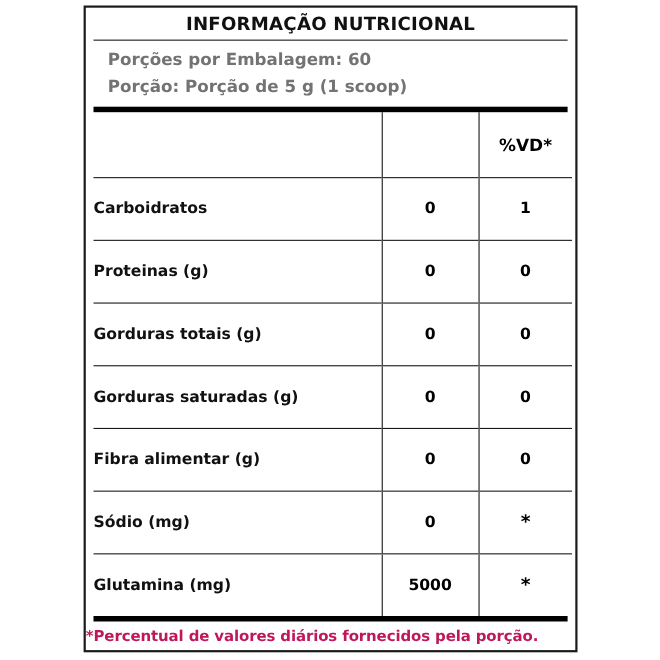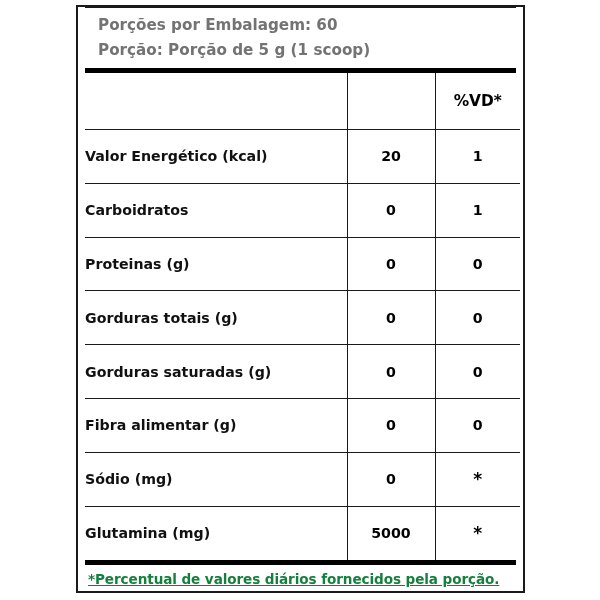--- a/index.html
+++ b/index.html
@@ -125,32 +125,33 @@
   }
 
   
   .footnote-block {
     flex: 0 0 auto;
     padding: 6px 0 4px 0;
   }
   .footnote-text {
     font-size: 13.6px;
     font-weight: 700;
-    padding-left: 10px;
-    color: #15803d;
+    color: #be185d;
     white-space: nowrap;
     letter-spacing: -0.1px;
-    text-decoration: underline;
   }
 </style>
 </head>
 <body>
 
 <div id="nutrition-panel">
 
+  <div class="title-block">
+    <div class="title-text">INFORMAÇÃO NUTRICIONAL</div>
+  </div>
 
   <div class="rule-thin"></div>
 
   <div class="servings-block">
     <div class="servings-line">Porções por Embalagem: 60</div>
     <div class="servings-line">Porção: Porção de 5 g (1 scoop)</div>
   </div>
 
   <div class="rule-thick"></div>
 
@@ -161,25 +162,20 @@
       <col class="col-dv">
     </colgroup>
     <tbody>
 
       <tr class="header-row">
         <td class="cell-label"></td>
         <td class="cell-amount"></td>
         <td class="cell-dv">%VD*</td>
       </tr>
 
-      <tr class="data-row">
-        <td class="cell-label">Valor Energético (kcal)</td>
-        <td class="cell-amount">20</td>
-        <td class="cell-dv">1</td>
-      </tr>
 
       <tr class="data-row">
         <td class="cell-label">Carboidratos</td>
         <td class="cell-amount">0</td>
         <td class="cell-dv">1</td>
       </tr>
 
       <tr class="data-row">
         <td class="cell-label">Proteinas (g)</td>
         <td class="cell-amount">0</td>

